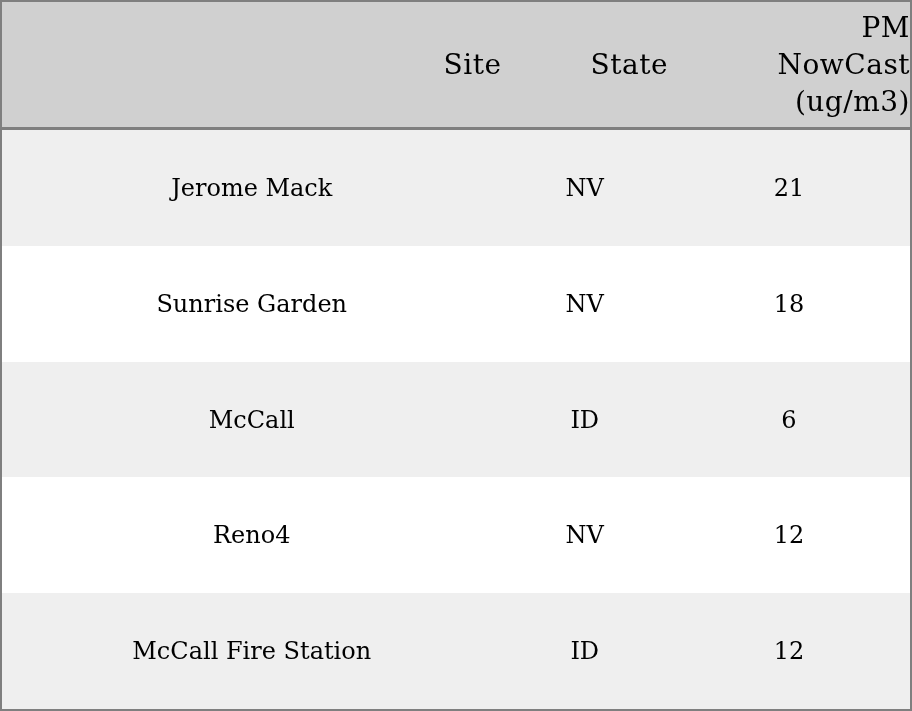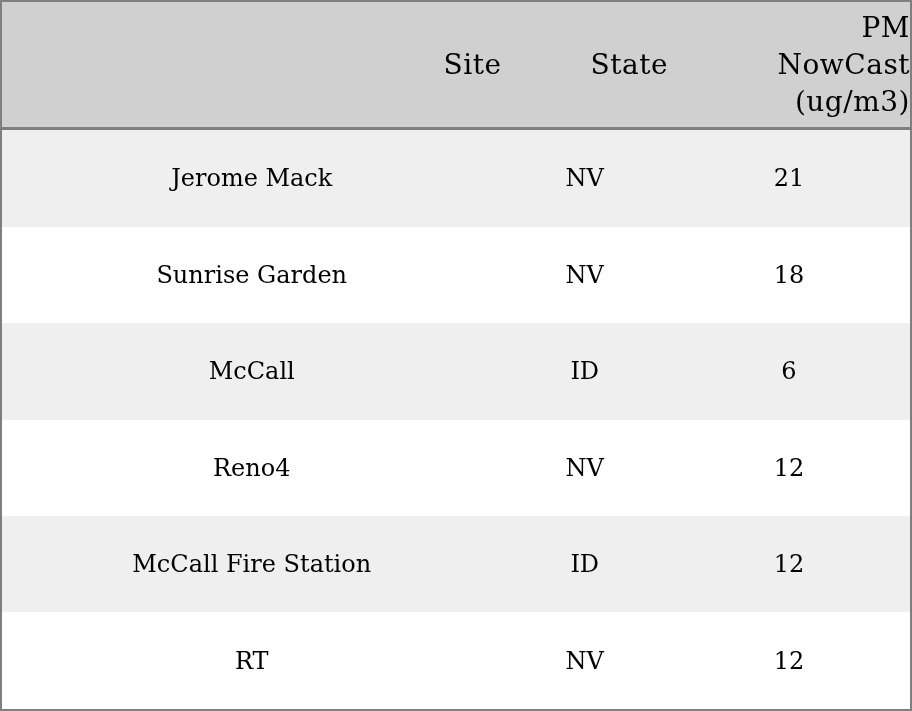--- a/index.html
+++ b/index.html
@@ -97,21 +97,16 @@
     <td>12</td>
   </tr>
 
 
   <tr>
     <td>McCall Fire Station</td>
     <td>ID</td>
     <td>12</td>
   </tr>
 
-  <tr>
-    <td>RT</td>
-    <td>NV</td>
-    <td>12</td>
-  </tr>
 
 
 </tbody>
 </table>
 
 </body></html>

